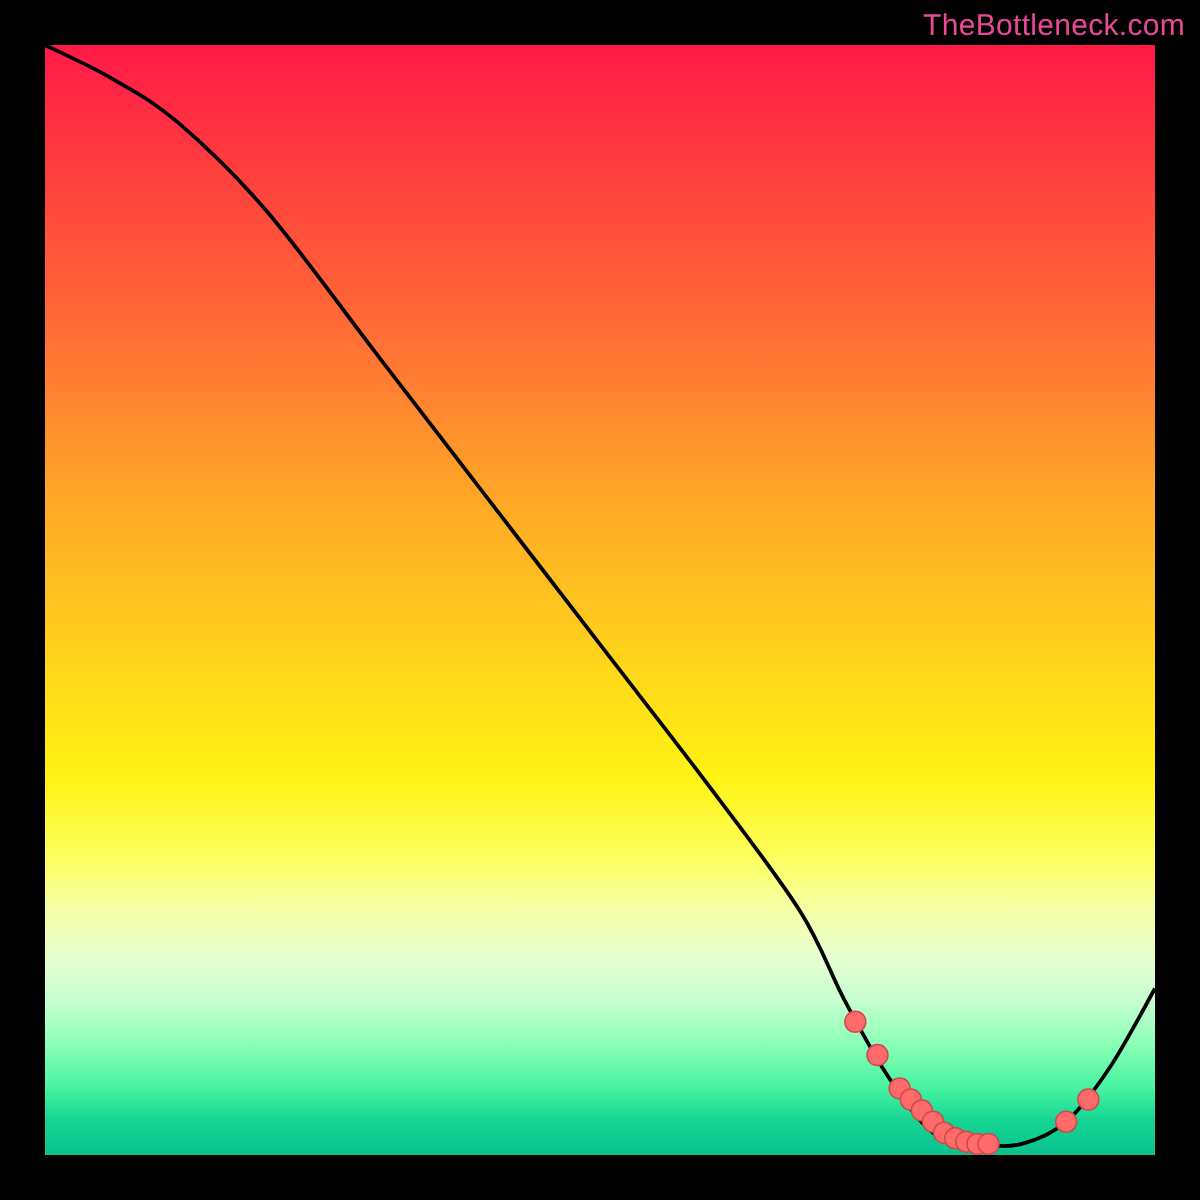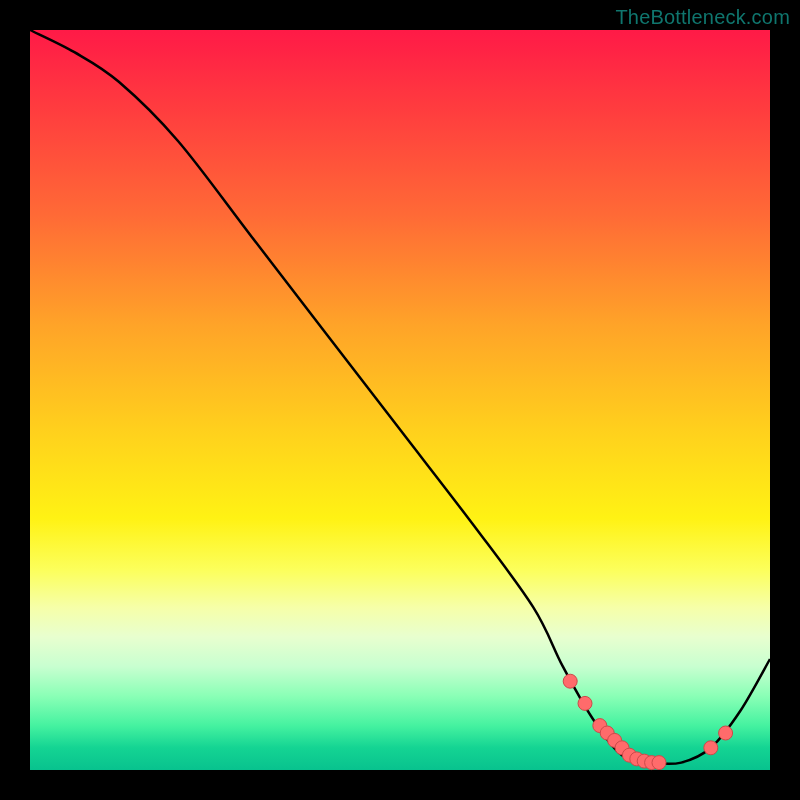--- a/index.html
+++ b/index.html
@@ -39,21 +39,21 @@
       #8affb6 90%,
       #45f2a0 94%,
       #14d493 97%,
       #08c28e 100%
     );
   }
   .watermark {
     position: absolute;
     top: 6px;
     right: 10px;
-    color: #0f766e;
+    color: #ec4899;
     font-size: 20px;
     font-weight: 500;
     letter-spacing: 0.2px;
     user-select: none;
   }
   svg.curve {
     position: absolute;
     left: 0;
     top: 0;
     width: 740px;

